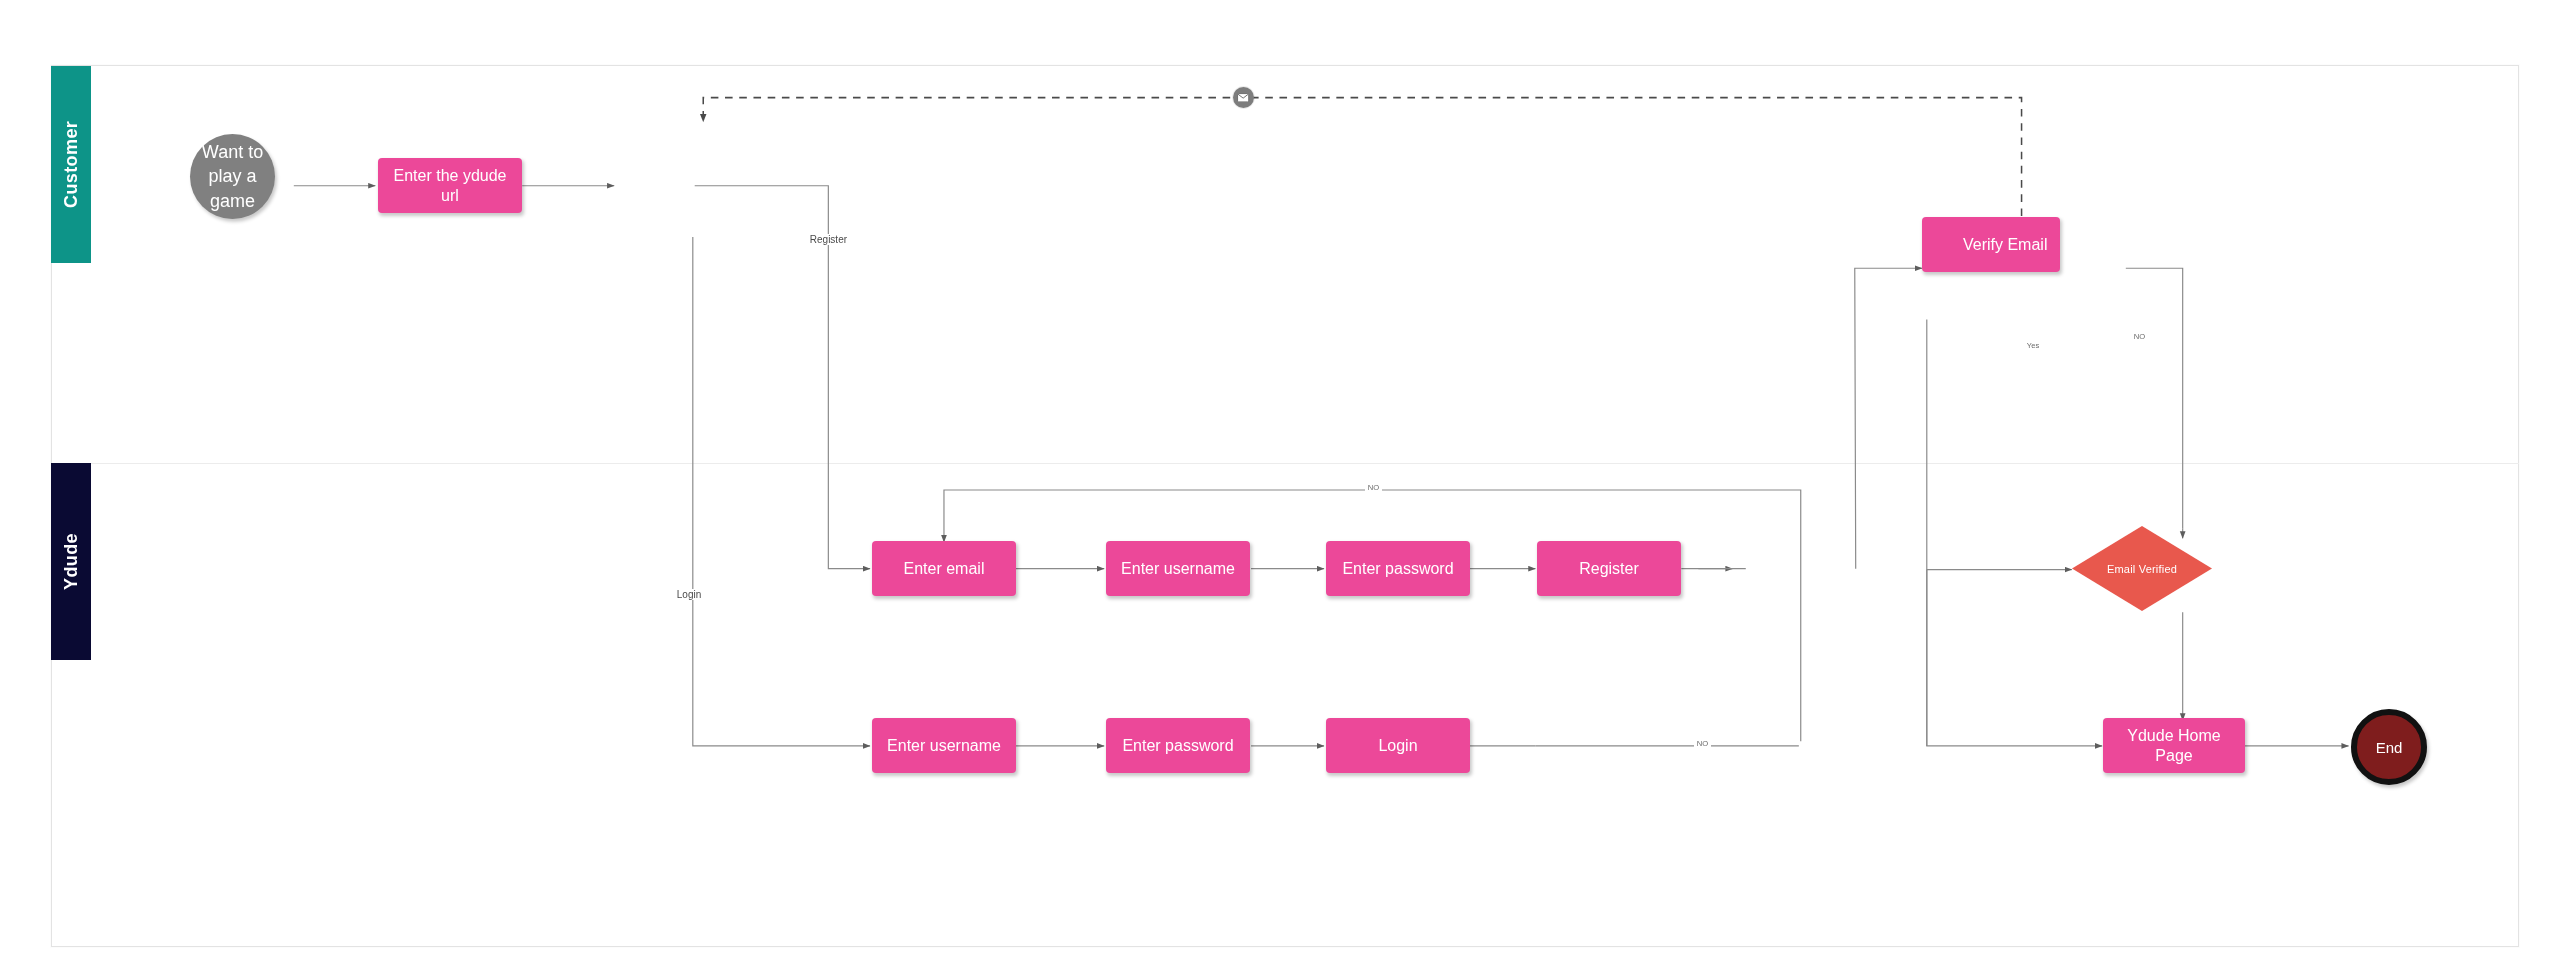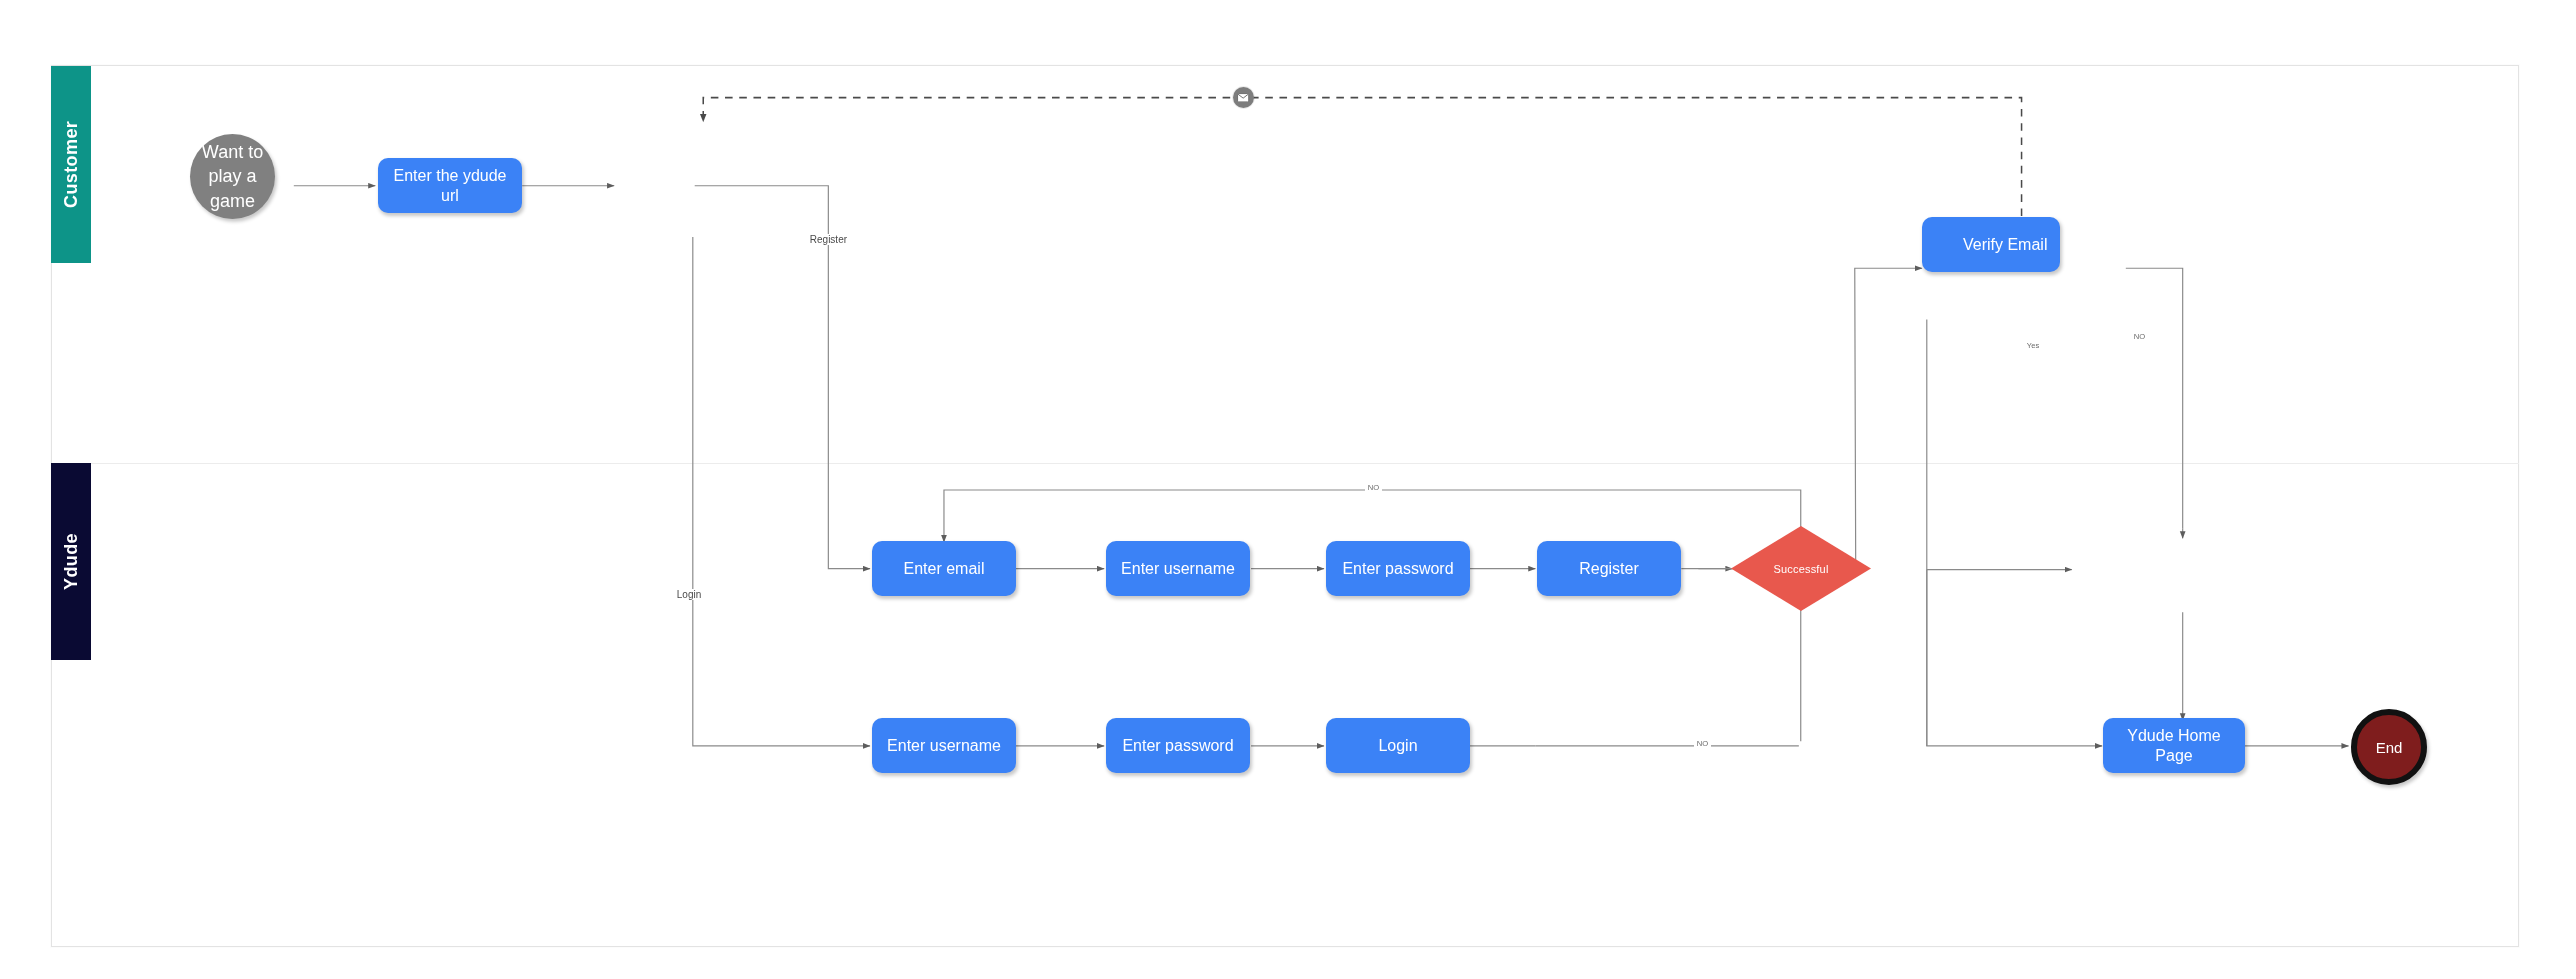--- a/index.html
+++ b/index.html
@@ -25,21 +25,21 @@
   }
   #lane-customer{left:51px;top:66px;width:40px;height:197px;background:#0d9488;}
   #lane-ydude{left:51px;top:463px;width:40px;height:197px;background:#0a0a33;}
 
   
   #wires{position:absolute;left:0;top:0;width:2576px;height:980px;pointer-events:none;}
 
   
   .node{position:absolute;box-sizing:border-box;display:flex;align-items:center;justify-content:center;text-align:center;}
   .proc{
-    background:#3b82f6;color:#ffffff;border-radius:10px;
+    background:#ec4899;color:#ffffff;border-radius:4px;
     font-size:16px;font-family:"Liberation Sans",sans-serif;
     box-shadow:1.9px 2.8px 3.8px rgba(0,0,0,.22);
     line-height:1.25;padding:0 7.6px;
   }
   .startnode{
     background:#808080;color:#ffffff;border-radius:50%;
     font-size:18px;line-height:1.35;
     box-shadow:1.9px 2.8px 3.8px rgba(0,0,0,.22);
   }
   .endnode{
@@ -176,25 +176,25 @@
   </div>
 
   <div class="node proc" style="left:1326px;top:541px;width:144px;height:55px;">
     <span>Enter password</span>
   </div>
 
   <div class="node proc" style="left:1537px;top:541px;width:144px;height:55px;">
     <span>Register</span>
   </div>
 
-  <div class="diamond-wrap" style="left:1731px;top:526px;width:140px;height:85px;">
+
+  <div class="diamond-wrap" style="left:2072px;top:526px;width:140px;height:85px;">
     <div class="dshape"></div>
-    <div class="dlabel">Successful</div>
-  </div>
-
+    <div class="dlabel">Email Verified</div>
+  </div>
 
   <div class="node proc" style="left:872px;top:718px;width:144px;height:55px;">
     <span>Enter username</span>
   </div>
 
   <div class="node proc" style="left:1106px;top:718px;width:144px;height:55px;">
     <span>Enter password</span>
   </div>
 
   <div class="node proc" style="left:1326px;top:718px;width:144px;height:55px;">

